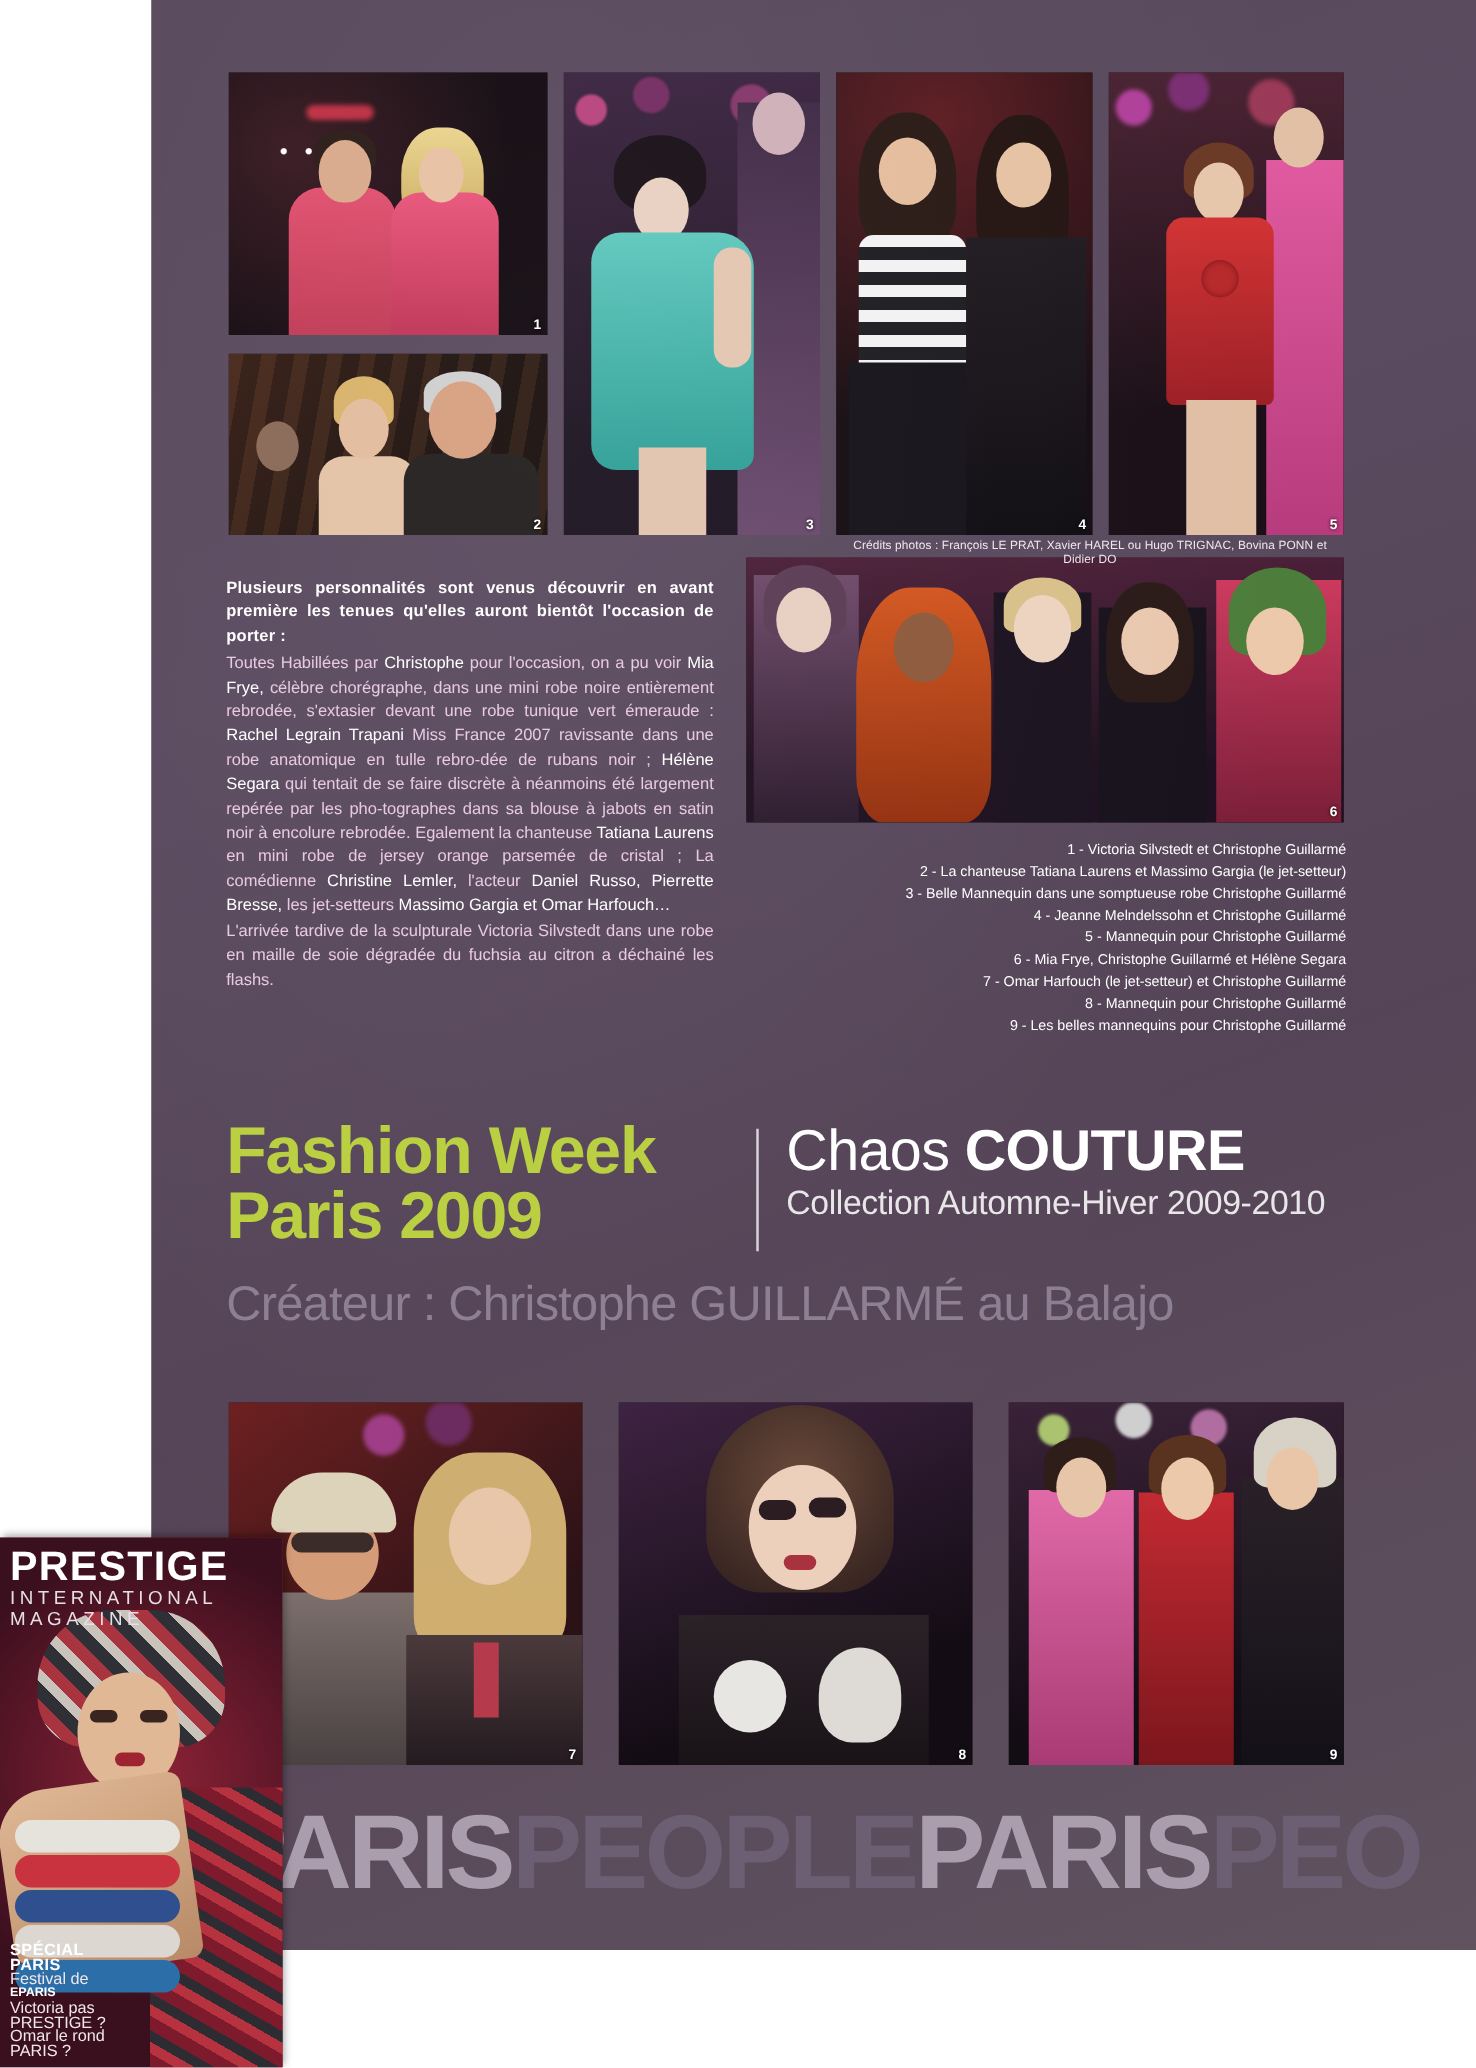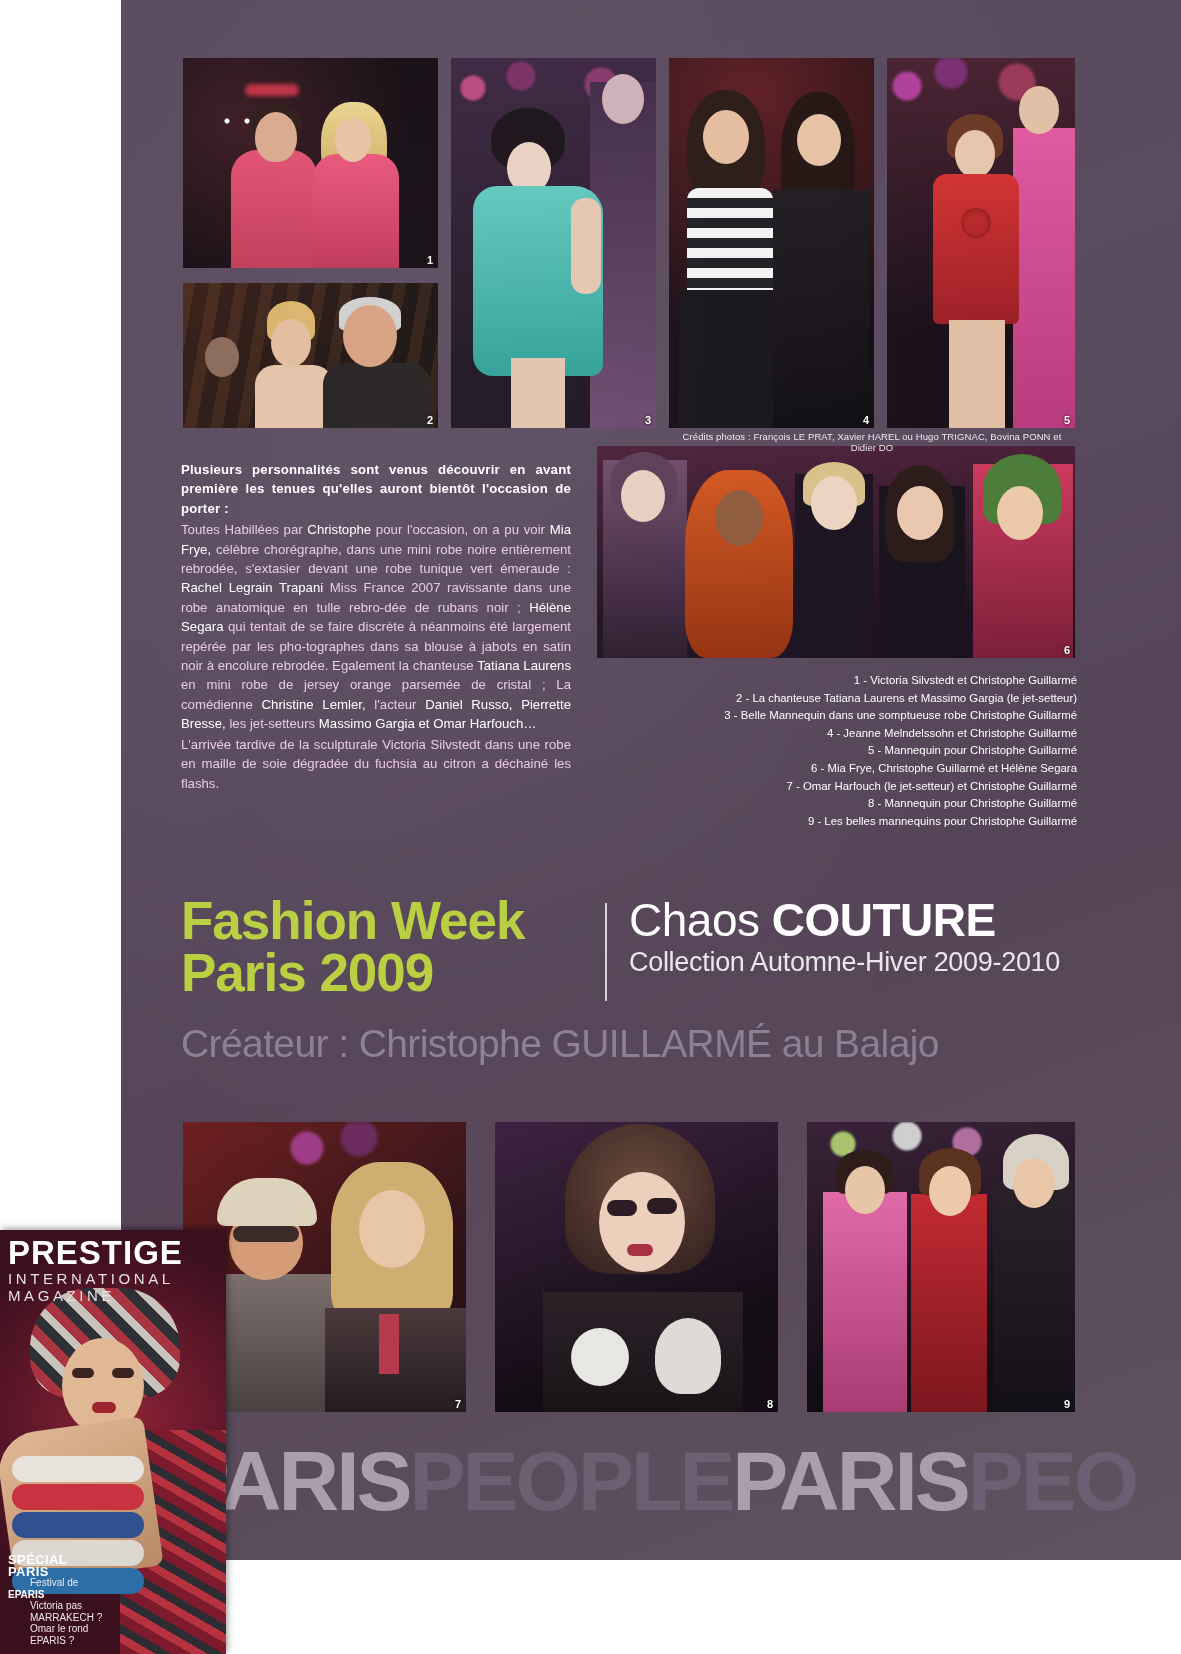--- a/index.html
+++ b/index.html
@@ -297,21 +297,21 @@
   .cover .b3 { top:282px; background:#2f4f8f; }
   .cover .b4 { top:310px; background:#dcd7d1; }
   .cover .b5 { top:338px; background:#2c6fa8; }
   .cover .cm-dress { position:absolute; left:120px; top:200px; width:110px; height:224px; background: repeating-linear-gradient(30deg,#7d1a2c 0 10px,#b6323f 10px 18px,#2d2c33 18px 26px);}
   .cover .c-lines {
     position: absolute; left: 8px; bottom: 8px; width: 106px;
     color: #ffffff; font-size: 9px; line-height: 11.5px;
   }
   .cover .c-lines .big { font-size: 13px; font-weight: bold; letter-spacing: .4px; }
   .cover .c-lines .mid { font-size: 10px; font-weight: bold; }
-  .cover .c-lines .sm { font-size: 10px; color: #f0e7ea; margin-left: 22px; }
+  .cover .c-lines .sm { font-size: 13px; color: #f0e7ea; }
 </style>
 </head>
 <body>
 
 <div class="page">
 
   <div class="photo" id="p1">
     <div class="ph-inner">
       <div class="bg"></div>
         <div class="neon"></div>
@@ -509,17 +509,17 @@
     <div class="bangle b5"></div>
   </div>
   <div class="c-head">PRESTIGE</div>
   <div class="c-sub">INTERNATIONAL MAGAZINE</div>
   <div class="c-lines">
     <div class="big">SPÉCIAL</div>
     <div class="big">PARIS</div>
     <div class="sm">Festival de</div>
     <div class="mid">EPARIS</div>
     <div class="sm">Victoria pas</div>
-    <div class="sm">MARRAKECH ?</div>
+    <div class="sm">PRESTIGE ?</div>
     <div class="sm">Omar le rond</div>
-    <div class="sm">EPARIS ?</div>
+    <div class="sm">PARIS ?</div>
   </div>
 </div>
 
 </body></html>

